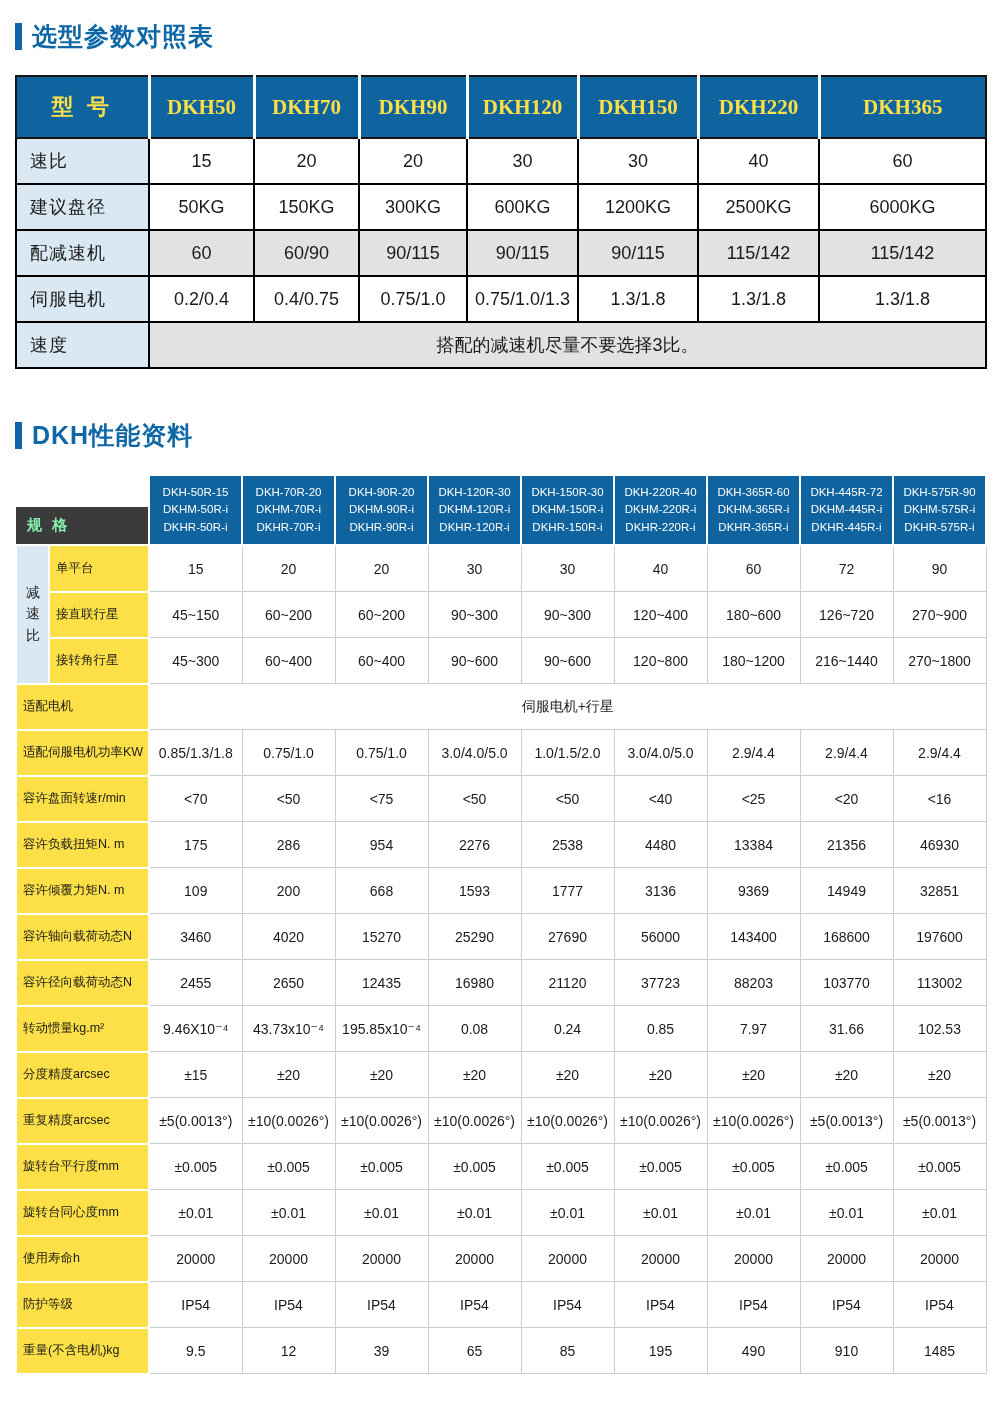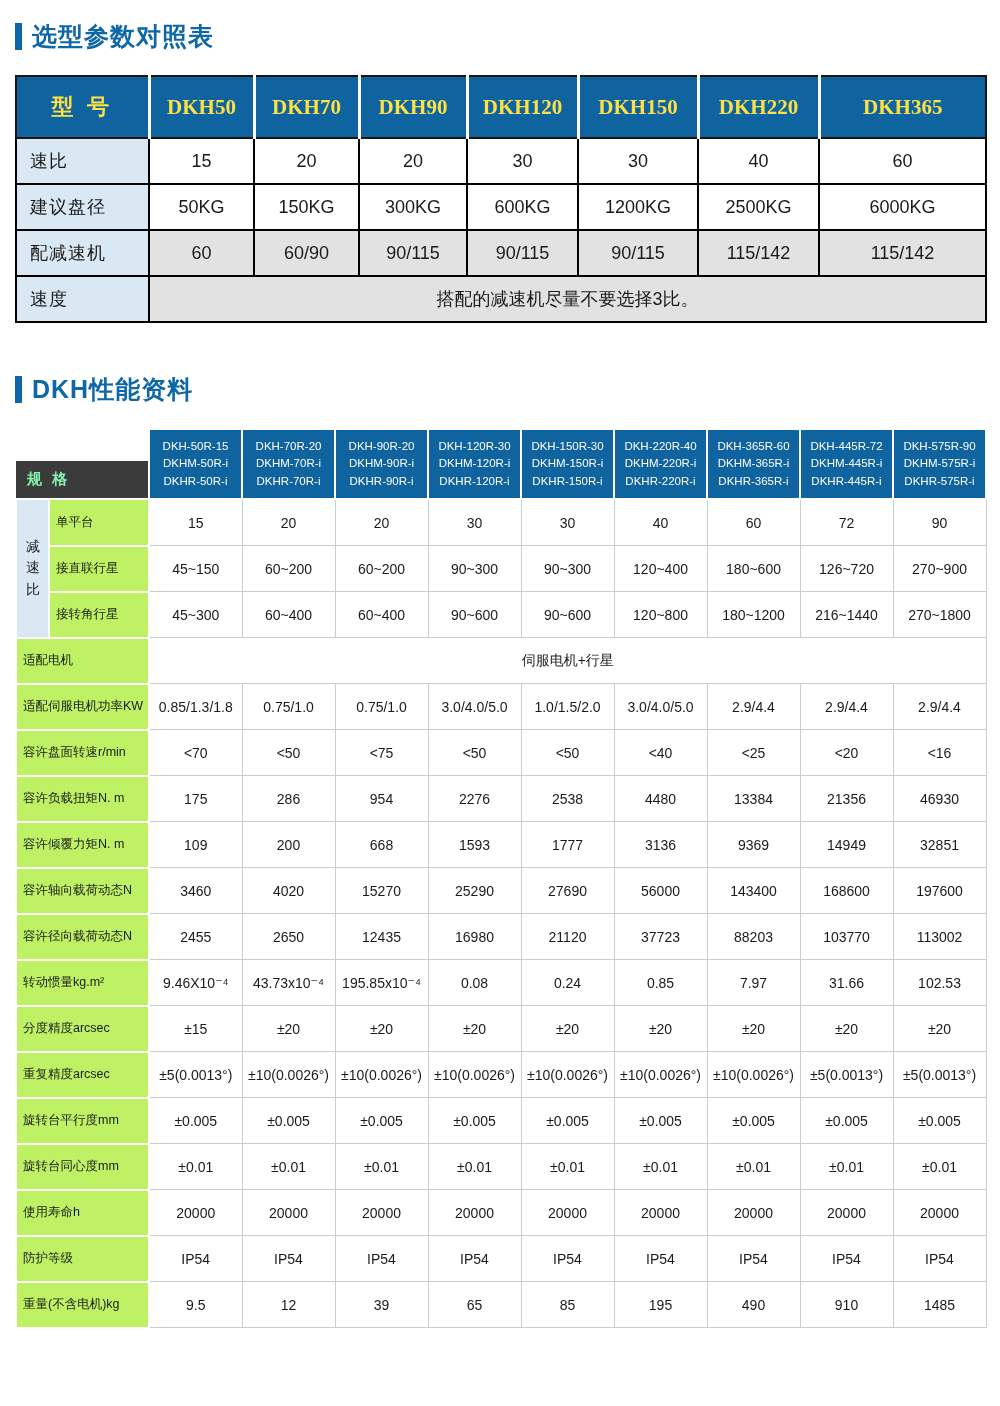--- a/index.html
+++ b/index.html
@@ -48,21 +48,21 @@
   .spec-box{
     background:#3b3b3b;color:#86efac;height:37px;
     display:flex;align-items:center;padding-left:11px;
     font-size:15px;font-weight:bold;letter-spacing:3px;
   }
   .t2 td.val{
     background:#ffffff;border:1px solid #c7ced4;
     text-align:center;font-size:14px;height:45px;padding:0 2px;
   }
   .t2 td.rowlabel,.t2 td.sublabel{
-    background:#bef264;border:2px solid #ffffff;
+    background:#fde047;border:2px solid #ffffff;
     text-align:left;font-size:12.5px;padding:0 0 0 6px;
   }
   .t2 td.vlabel{
     background:#d9e8f3;border:2px solid #ffffff;
     text-align:right;font-size:14px;padding:0 9px;
     word-break:break-all;line-height:1.55;font-weight:normal;
   }
 </style>
 </head>
 <body>
@@ -119,20 +119,30 @@
       <tr class="gray">
         <td class="lab">配减速机</td>
         <td>60</td>
         <td>60/90</td>
         <td>90/115</td>
         <td>90/115</td>
         <td>90/115</td>
         <td>115/142</td>
         <td>115/142</td>
       </tr>
+      <tr>
+        <td class="lab">伺服电机</td>
+        <td>0.2/0.4</td>
+        <td>0.4/0.75</td>
+        <td>0.75/1.0</td>
+        <td>0.75/1.0/1.3</td>
+        <td>1.3/1.8</td>
+        <td>1.3/1.8</td>
+        <td>1.3/1.8</td>
+      </tr>
       <tr class="gray">
         <td class="lab">速度</td>
         <td class="note" colspan="7">搭配的减速机尽量不要选择3比。</td>
       </tr>
     </tbody>
 </table>
 
 <div class="section-title">
   <span class="title-bar"></span>
   <span>DKH性能资料</span>

